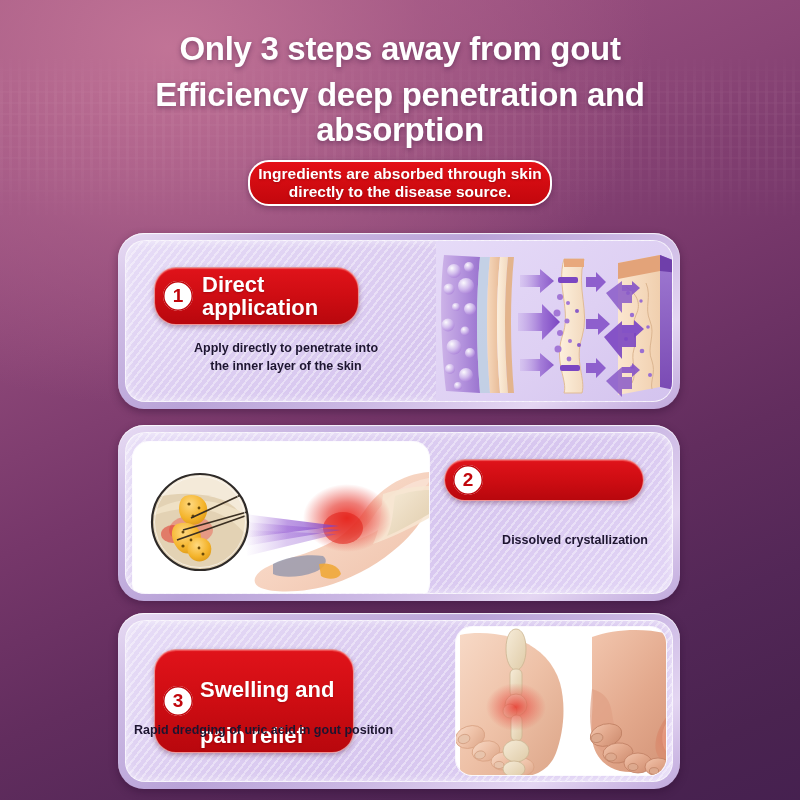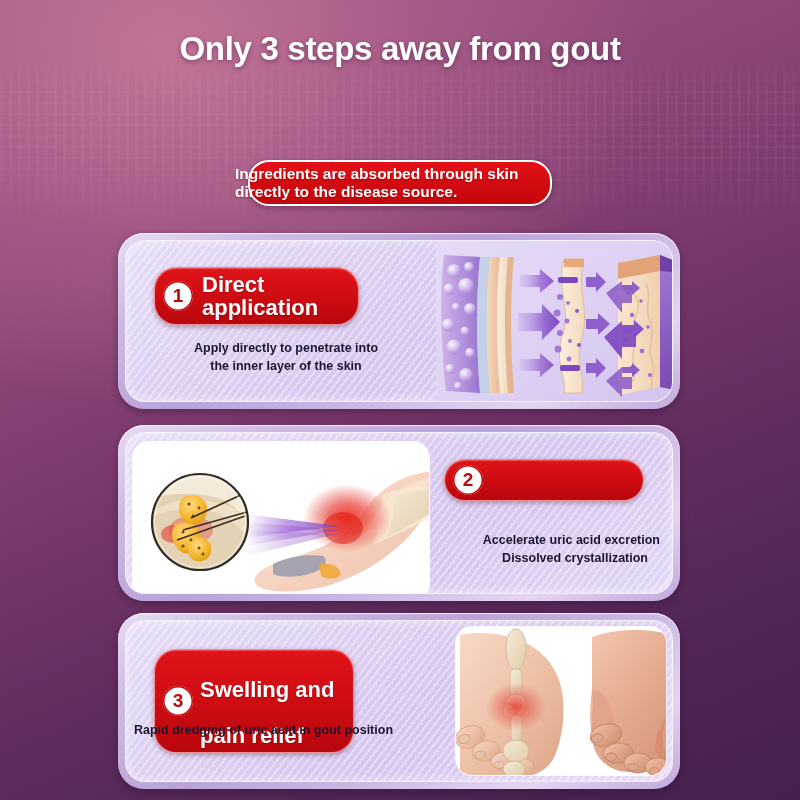--- a/index.html
+++ b/index.html
@@ -84,20 +84,21 @@
     background: linear-gradient(180deg, #e41118 0%, #d40c12 45%, #c3070d 100%);
     border: 2px solid #ffffff;
     box-shadow: 0 2px 6px rgba(50,10,45,0.35);
   }
   #banner-text {
     position: absolute;
     left: 50%;
     top: 50%;
     transform: translate(-50%, -50%);
     width: 330px;
+    text-align: center;
     color: #ffffff;
     font-size: 15.5px;
     font-weight: bold;
     line-height: 1.18;
     white-space: pre-line;
     text-shadow: 0 1px 2px rgba(120,0,10,0.5);
   }
 
   
   .card {
@@ -273,20 +274,21 @@
 </style>
 </head>
 <body>
 
 <div id="page">
 
   <div id="ghost-texture"></div>
 
   <div id="header">
     <div class="headline" id="headline-1">Only 3 steps away from gout</div>
+    <div class="headline" id="headline-2">Efficiency deep penetration and absorption</div>
   </div>
 
   <div id="banner-wrap">
     <div id="banner-pill">
       <div id="banner-text">Ingredients are absorbed through skin
 directly to the disease source.</div>
     </div>
   </div>
 
   <div class="card" id="card-1">
@@ -522,21 +524,20 @@
           </svg>
         </div>
       </div>
 
       <div class="card-text-pane">
         <div class="step-pill">
           <div class="step-num">2</div>
         </div>
 
         <div class="bullets" id="card2-bullets">
-          <div class="bullet-line bl1">Accelerate uric acid excretion</div>
           <div class="bullet-line bl2">Dissolved crystallization</div>
         </div>
       </div>
 
     </div>
   </div>
 
   <div class="card" id="card-3">
     <div class="card-inner">
 

